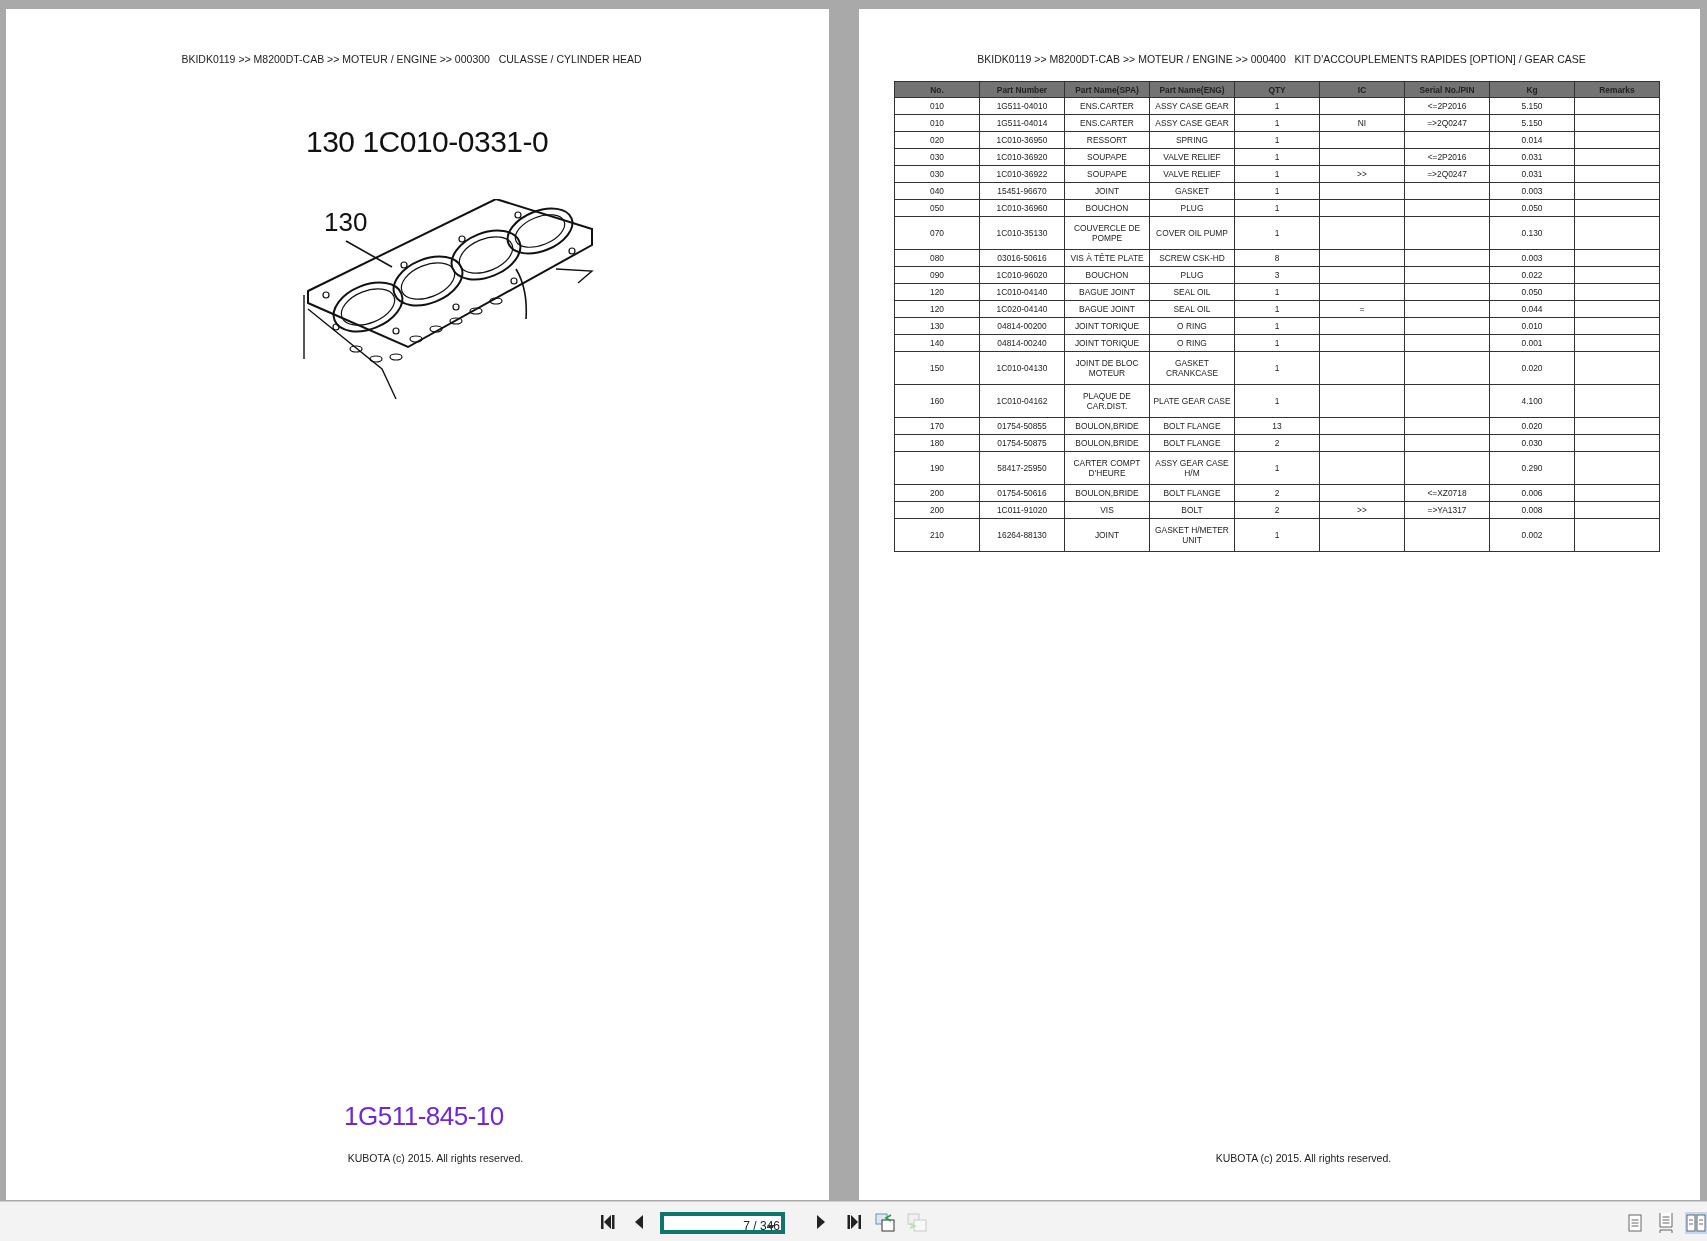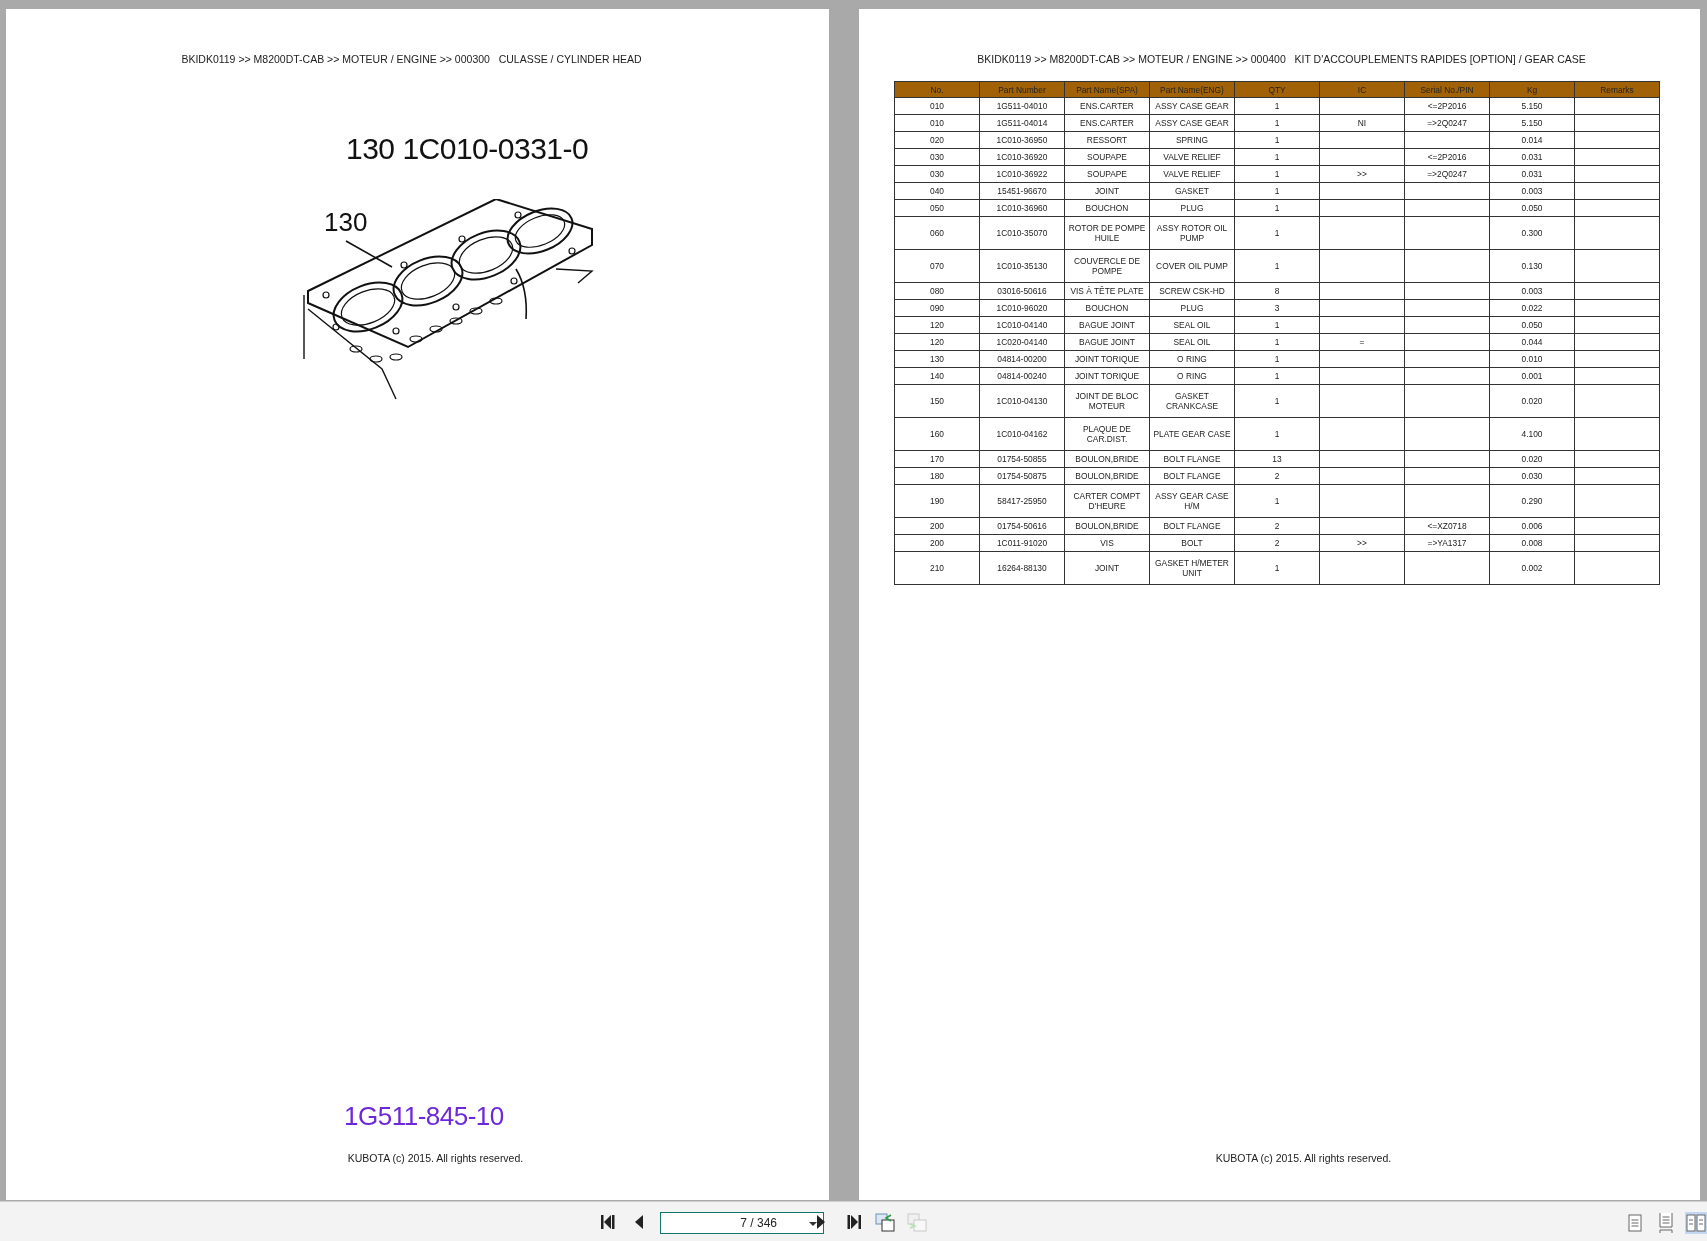--- a/index.html
+++ b/index.html
@@ -21,57 +21,56 @@
   }
   #page-left .breadcrumb { left:-6px; }
   .footer-copy {
     position:absolute; top:1143px; width:100%; text-align:center;
     font-size:10.5px; color:#222;margin-left:24px;
   }
   #page-left .footer-copy { left:-6px; }
 
   
   .fig-title {
-    position:absolute; top:123px; left:300px; font-size:30px; letter-spacing:-0.5px;
+    position:absolute; top:116px; left:300px; font-size:30px; letter-spacing:-0.5px;
     color:#111;
-    margin-left:40px;
   }
   .fig-drawing { position:absolute; left:290px; top:190px; }
   .fig-ref {
     position:absolute; top:1092px; left:338px; font-size:26px; letter-spacing:-0.5px; color:#6d28d9;
   }
 
   
   .parts-table {
     position:absolute; left:35px; top:72px;
     border-collapse:collapse; table-layout:fixed; width:765px;
     font-size:8.4px; color:#222;
   }
   .parts-table th {
-    background:#a16207; font-weight:normal; height:15px;
+    background:#737373; font-weight:bold; height:15px;
     border:1px solid #333; text-align:center; padding:0 2px;
   }
   .parts-table td {
     border:1px solid #333; text-align:center; padding:1px 2px; height:14px;
     line-height:10px; vertical-align:middle;
   }
   .parts-table tr.tall td { height:30px; }
 
   
   .toolbar {
     position:absolute; left:0; top:1201px; width:1707px; height:40px;
     background:#f3f3f3; border-top:1px solid #cfcfcf;
   }
   .tb-btn {
     position:absolute; top:10px; width:22px; height:20px;
     display:flex; align-items:center; justify-content:center; cursor:pointer;
   }
   .page-box {
-    position:absolute; left:660px; top:10px; width:164px; height:22px;
-    background:#fff; border:1px solid #0f766e; box-sizing:border-box;
+    position:absolute; left:660px; top:10px; width:125px; height:22px;
+    background:#fff; border:4px solid #0f766e; box-sizing:border-box;
     font-size:12px; color:#222;
   }
   .page-box .val { position:absolute; left:0; width:116px; text-align:right; top:3px; }
   .page-box .dd { position:absolute; right:6px; top:9px; width:0; height:0;
     border-left:4px solid transparent; border-right:4px solid transparent; border-top:4px solid #333; }
   .view-btn { position:absolute; top:10px; width:22px; height:22px; display:flex; align-items:center; justify-content:center; }
   .view-btn.active { background:#c4d7f2; }
 </style>
 </head>
 <body>
@@ -221,31 +220,20 @@
           <td>1C010-36960</td>
           <td>BOUCHON</td>
           <td>PLUG</td>
           <td>1</td>
           <td></td>
           <td></td>
           <td>0.050</td>
           <td></td>
         </tr>
         <tr class="tall">
-          <td>060</td>
-          <td>1C010-35070</td>
-          <td>ROTOR DE POMPE HUILE</td>
-          <td>ASSY ROTOR OIL PUMP</td>
-          <td>1</td>
-          <td></td>
-          <td></td>
-          <td>0.300</td>
-          <td></td>
-        </tr>
-        <tr class="tall">
           <td>070</td>
           <td>1C010-35130</td>
           <td>COUVERCLE DE POMPE</td>
           <td>COVER OIL PUMP</td>
           <td>1</td>
           <td></td>
           <td></td>
           <td>0.130</td>
           <td></td>
         </tr>

